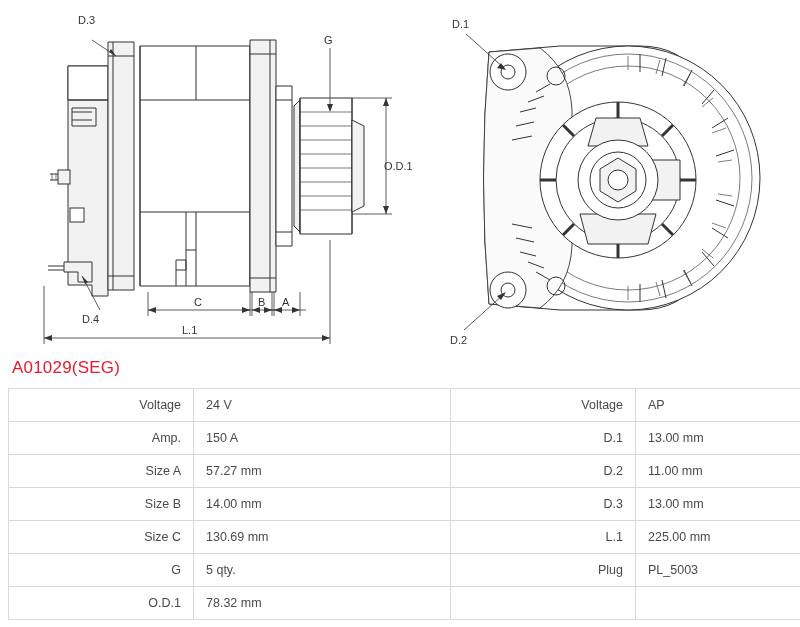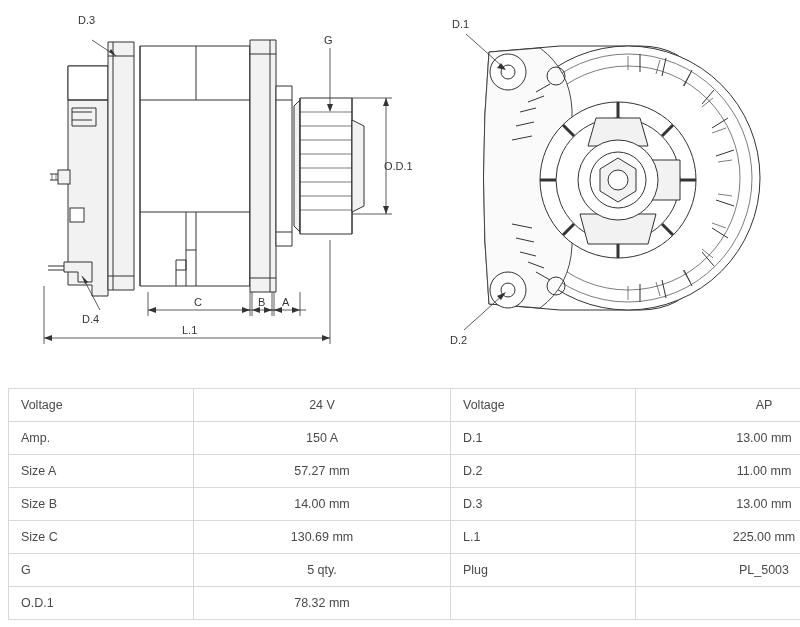--- a/index.html
+++ b/index.html
@@ -51,24 +51,25 @@
   }
   .spec-table td {
     border: 1px solid #d9d9d9;
     height: 32px;
     padding: 0 12px;
     color: #4a4a4a;
     white-space: nowrap;
     overflow: hidden;
   }
   .spec-table td.label {
+    text-align: right;
     width: 160px;
   }
   .spec-table td.value {
-    text-align: center;
+    text-align: left;
     width: 232px;
   }
   .spec-table td.empty {
     border: 1px solid #d9d9d9;
     background: #ffffff;
   }
   .spec-table tr.last-row td.empty {
     border-left: 1px solid #d9d9d9;
   }
   .lbl {
@@ -311,20 +312,21 @@
         <polygon points="506,70 497,68 501,63" fill="#333333"></polygon>
         <text class="lbl" x="452" y="28">D.1</text>
 
         <path class="dim" d="M464,330 L504,294"></path>
         <polygon points="506,292 501,300 497,296" fill="#333333"></polygon>
         <text class="lbl" x="450" y="344">D.2</text>
       </g>
     </svg>
   </div>
 
+  <div class="part-title">A01029(SEG)</div>
 
   <table class="spec-table">
     <tbody>
       <tr>
         <td class="label">Voltage</td>
         <td class="value">24 V</td>
         <td class="label">Voltage</td>
         <td class="value">AP</td>
       </tr>
       <tr>

